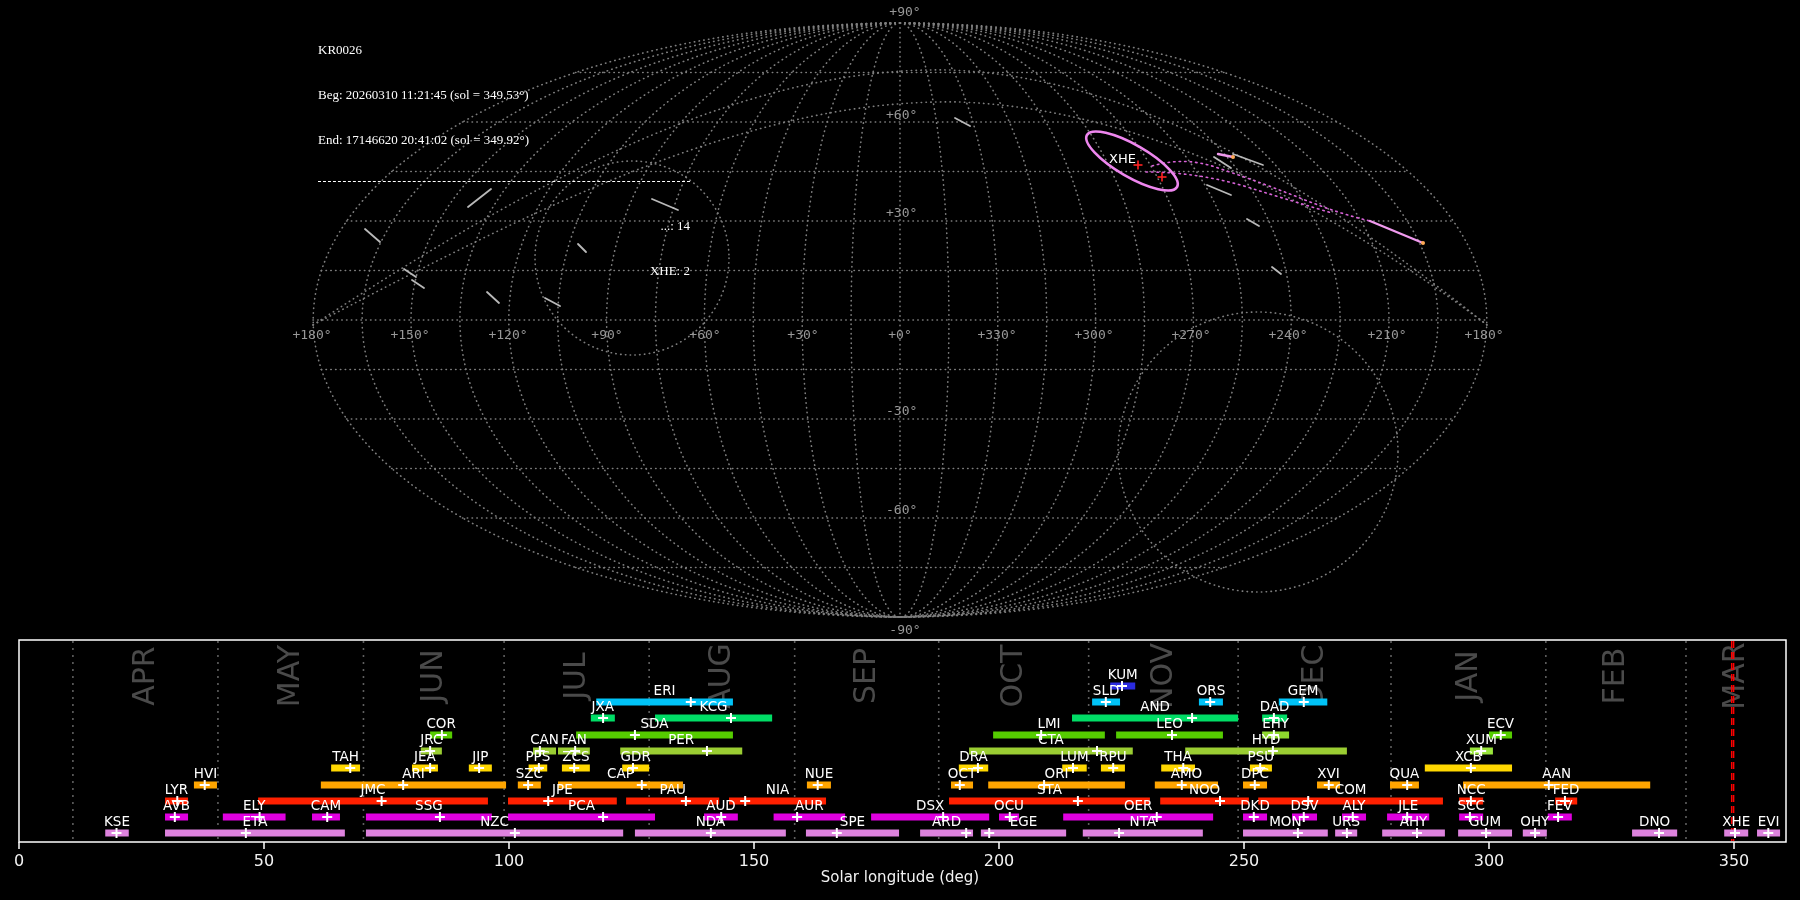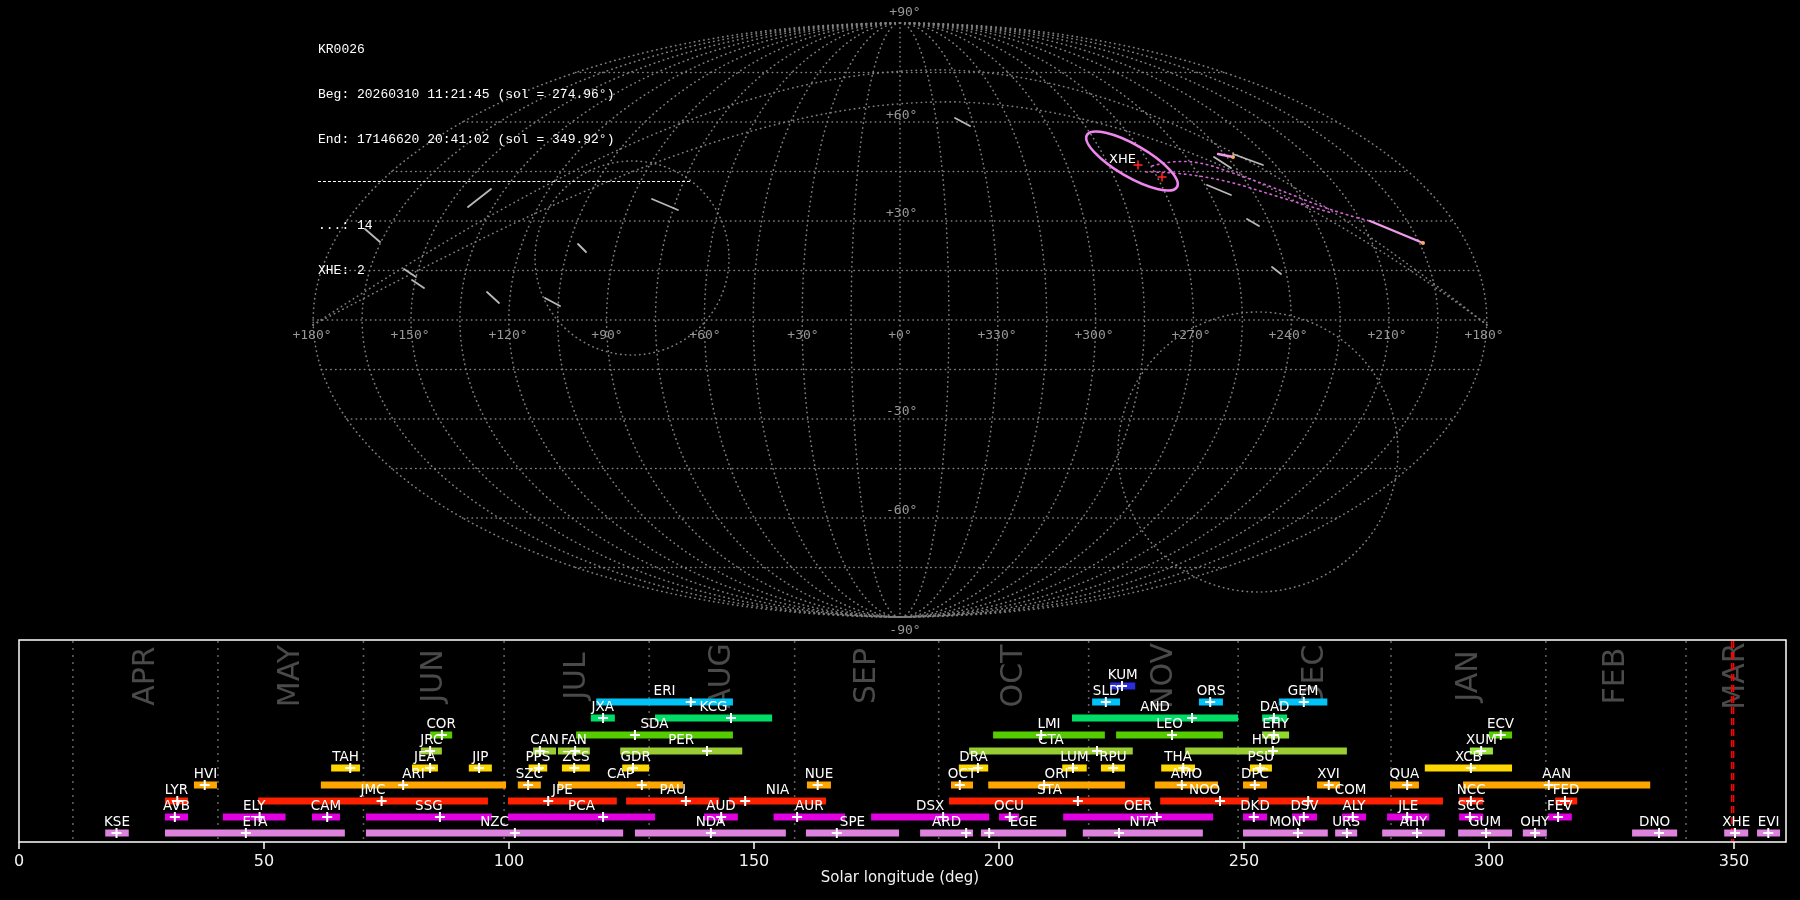--- a/index.html
+++ b/index.html
@@ -1,22 +1,22 @@
 <!DOCTYPE html>
 <html><head>
 <meta charset="utf-8">
 <style>
   html,body{margin:0;padding:0;background:#000;}
   #stage{position:relative;width:1800px;height:900px;background:#000;overflow:hidden;
          font-family:"DejaVu Sans",sans-serif;}
   #plot{position:absolute;left:0;top:0;}
   #info{position:absolute;left:318px;top:12px;color:#fff;
-        font-family:Liberation Mono, monospace;font-size:13px;line-height:15px;white-space:pre;}
+        font-family:Liberation Serif, serif;font-size:13px;line-height:15px;white-space:pre;}
   #info .sep{border-top:1px dashed #fff;width:372px;height:0;margin:4px 0 6px 0;}
-  #info .cnt{display:block;}
+  #info .cnt{display:block;text-align:right;}
 </style>
 </head>
 <body>
 
 <div id="stage">
   <svg id="plot" width="1800" height="900" viewBox="0 0 1800 900">
     <g id="g-map">
         <line x1="575.5235413435635" y1="567.5" x2="1224.4764586564365" y2="567.5" stroke="#7e7e7e" stroke-width="1.6" fill="none" stroke-dasharray="0.4 4.4" stroke-linecap="round"></line>
         <line x1="462.47603240254114" y1="518" x2="1337.523967597459" y2="518" stroke="#7e7e7e" stroke-width="1.6" fill="none" stroke-dasharray="0.4 4.4" stroke-linecap="round"></line>
         <line x1="391.64308797853454" y1="468.5" x2="1408.3569120214654" y2="468.5" stroke="#7e7e7e" stroke-width="1.6" fill="none" stroke-dasharray="0.4 4.4" stroke-linecap="round"></line>
@@ -498,19 +498,19 @@
         <line x1="1489" y1="842" x2="1489" y2="849" stroke="#ffffff" stroke-width="1.5"></line>
         <text x="1489" y="866" text-anchor="middle" fill="#f2f2f2" font-size="16px" font-family="&quot;DejaVu Sans&quot;,sans-serif">300</text>
         <line x1="1734.0000000000002" y1="842" x2="1734.0000000000002" y2="849" stroke="#ffffff" stroke-width="1.5"></line>
         <text x="1734.0000000000002" y="866" text-anchor="middle" fill="#f2f2f2" font-size="16px" font-family="&quot;DejaVu Sans&quot;,sans-serif">350</text>
         <text x="900" y="882" text-anchor="middle" fill="#f2f2f2" font-size="15px" font-family="&quot;DejaVu Sans&quot;,sans-serif">Solar longitude (deg)</text>
       </g>
   </svg>
 
   <div id="info">
     <div>KR0026</div>
-    <div>Beg: 20260310 11:21:45 (sol = 274.96°)</div>
+    <div>Beg: 20260310 11:21:45 (sol = 349.53°)</div>
     <div>End: 17146620 20:41:02 (sol = 349.92°)</div>
     <div class="sep"></div>
     <div class="cnt"><span>...:</span> <span>14</span></div>
     <div class="cnt"><span>XHE:</span> <span>2</span></div>
   </div>
 </div>
 
 </body></html>

